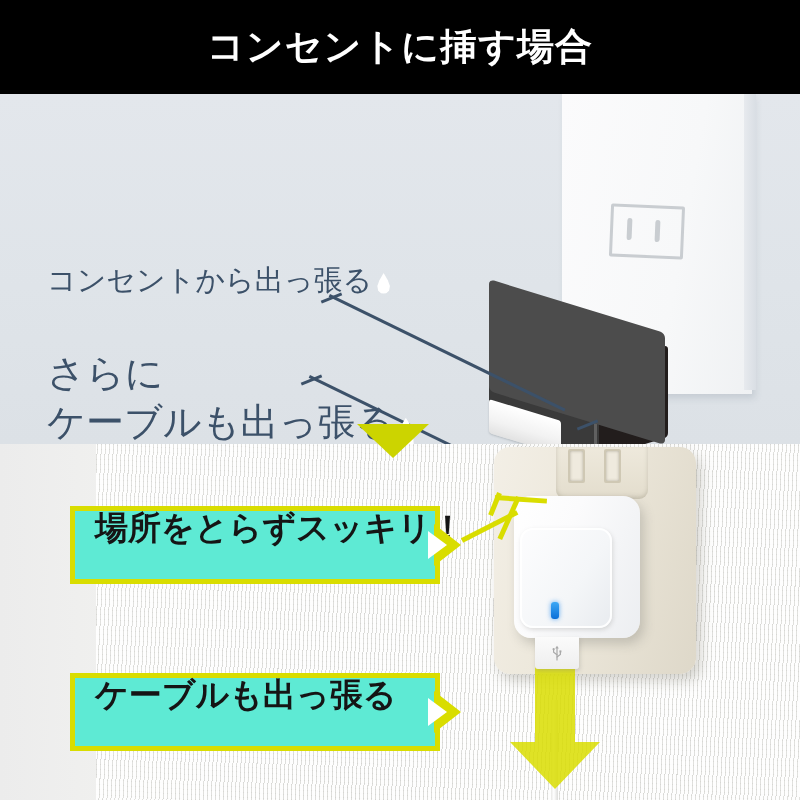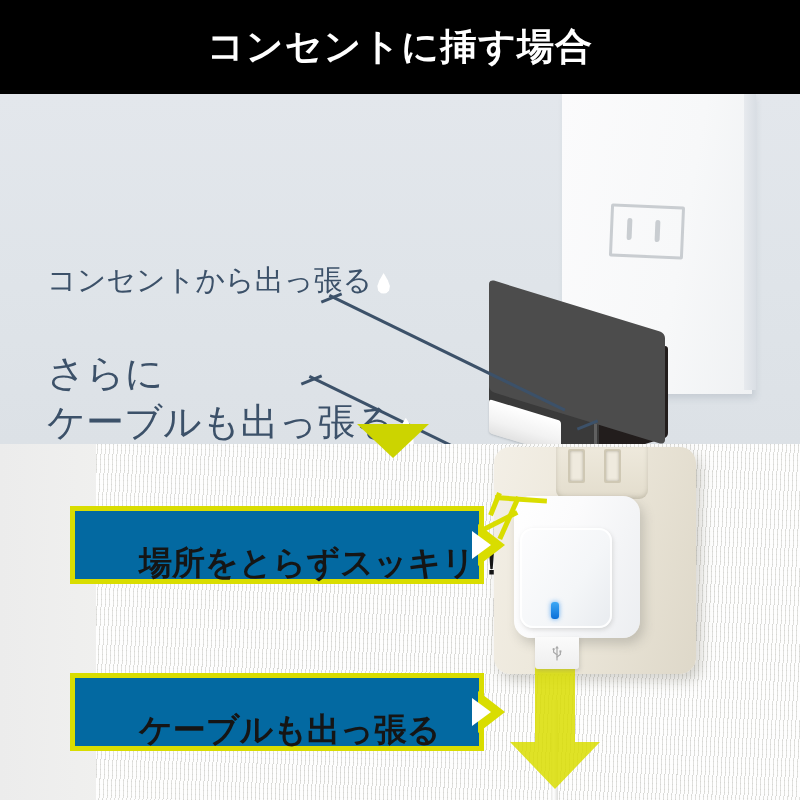--- a/index.html
+++ b/index.html
@@ -215,22 +215,22 @@
 
   
   .leader{position:absolute;background:#d9dd00;z-index:8;}
   .lead-1{left:462px;top:538px;width:62px;height:5px;transform:rotate(-27deg);transform-origin:0 50%;}
   .lead-2{left:495px;top:495px;width:52px;height:5px;transform:rotate(4deg);transform-origin:0 50%;}
   .lead-3{left:497px;top:493px;width:5px;height:24px;transform:rotate(22deg);transform-origin:50% 0;}
   .lead-4{left:516px;top:497px;width:5px;height:46px;transform:rotate(24deg);transform-origin:50% 0;}
 
   
   .callout{
-    position:absolute;background:#0369a1;border:5px solid #d9dd00;
-    display:flex;align-items:flex-end;z-index:10;padding-left:44px;
+    position:absolute;background:#5eead4;border:5px solid #d9dd00;
+    display:flex;align-items:flex-start;z-index:10;
   }
   .callout-text{
     color:#151515;font-weight:bold;font-size:33px;white-space:nowrap;
     padding:0 20px;line-height:1;
   }
   .callout-tip{
     position:absolute;left:100%;top:50%;
     width:0;height:0;margin-left:-1px;
     border-top:21px solid transparent;
     border-bottom:21px solid transparent;

